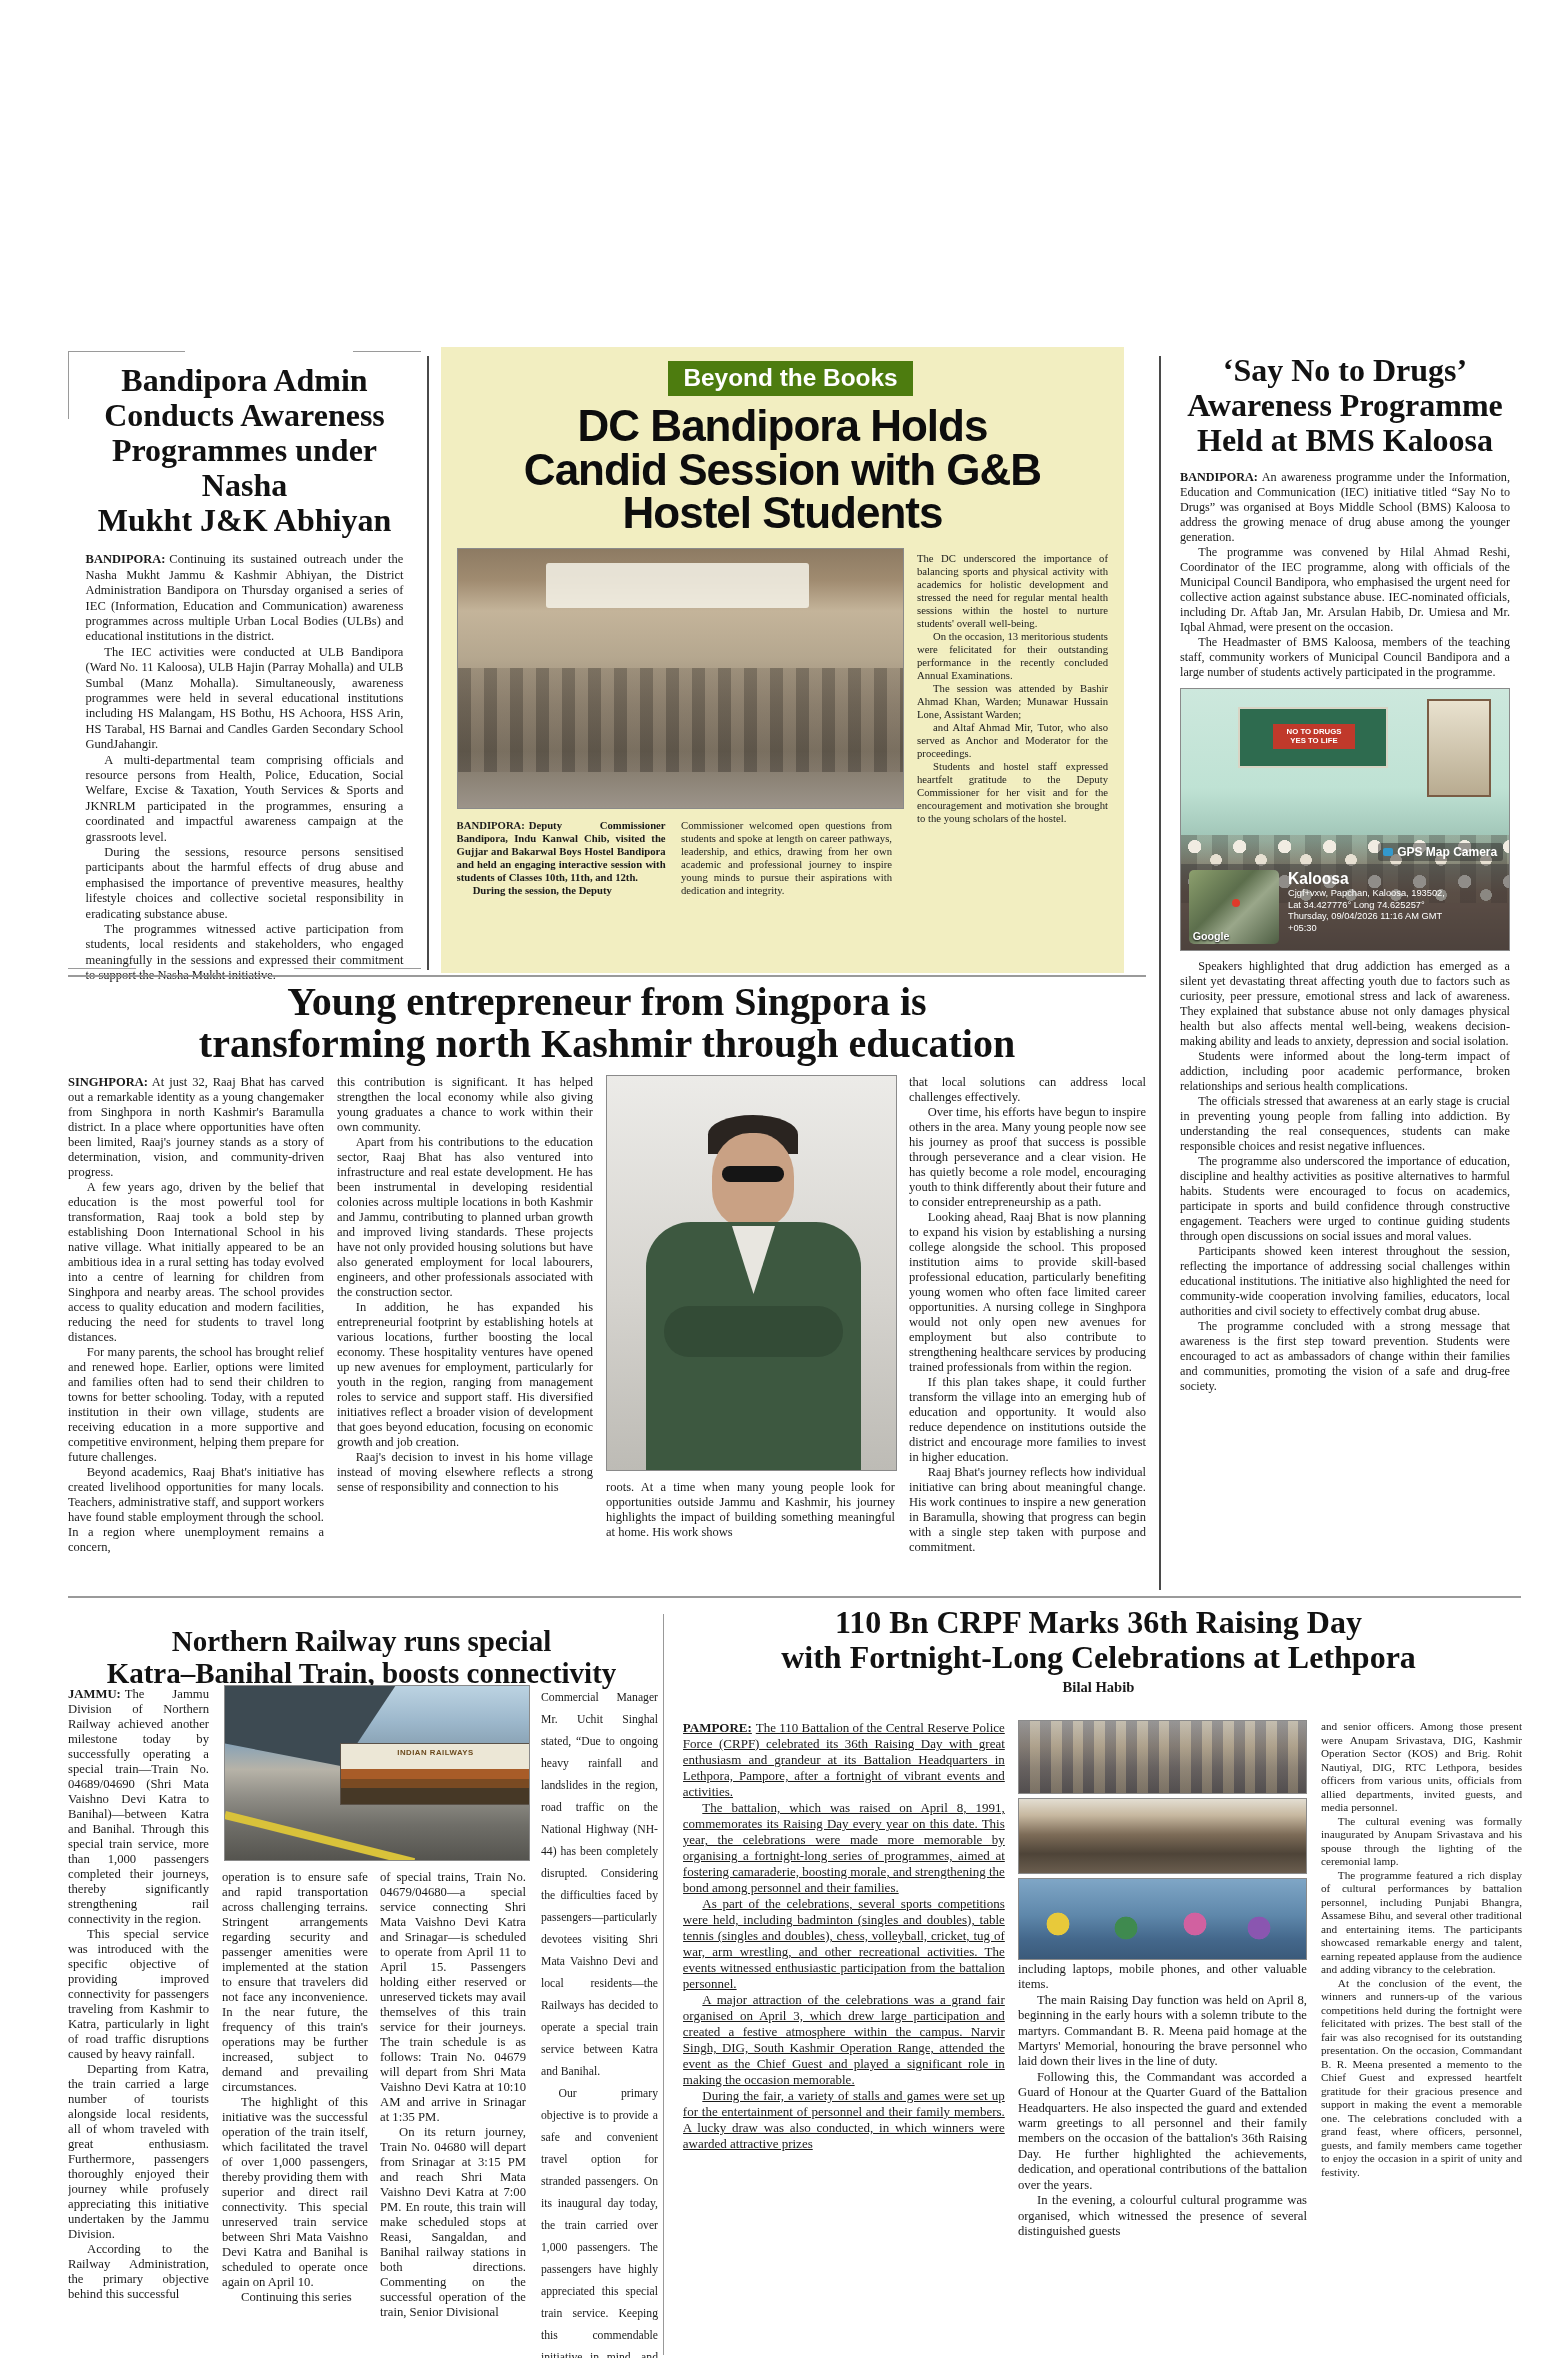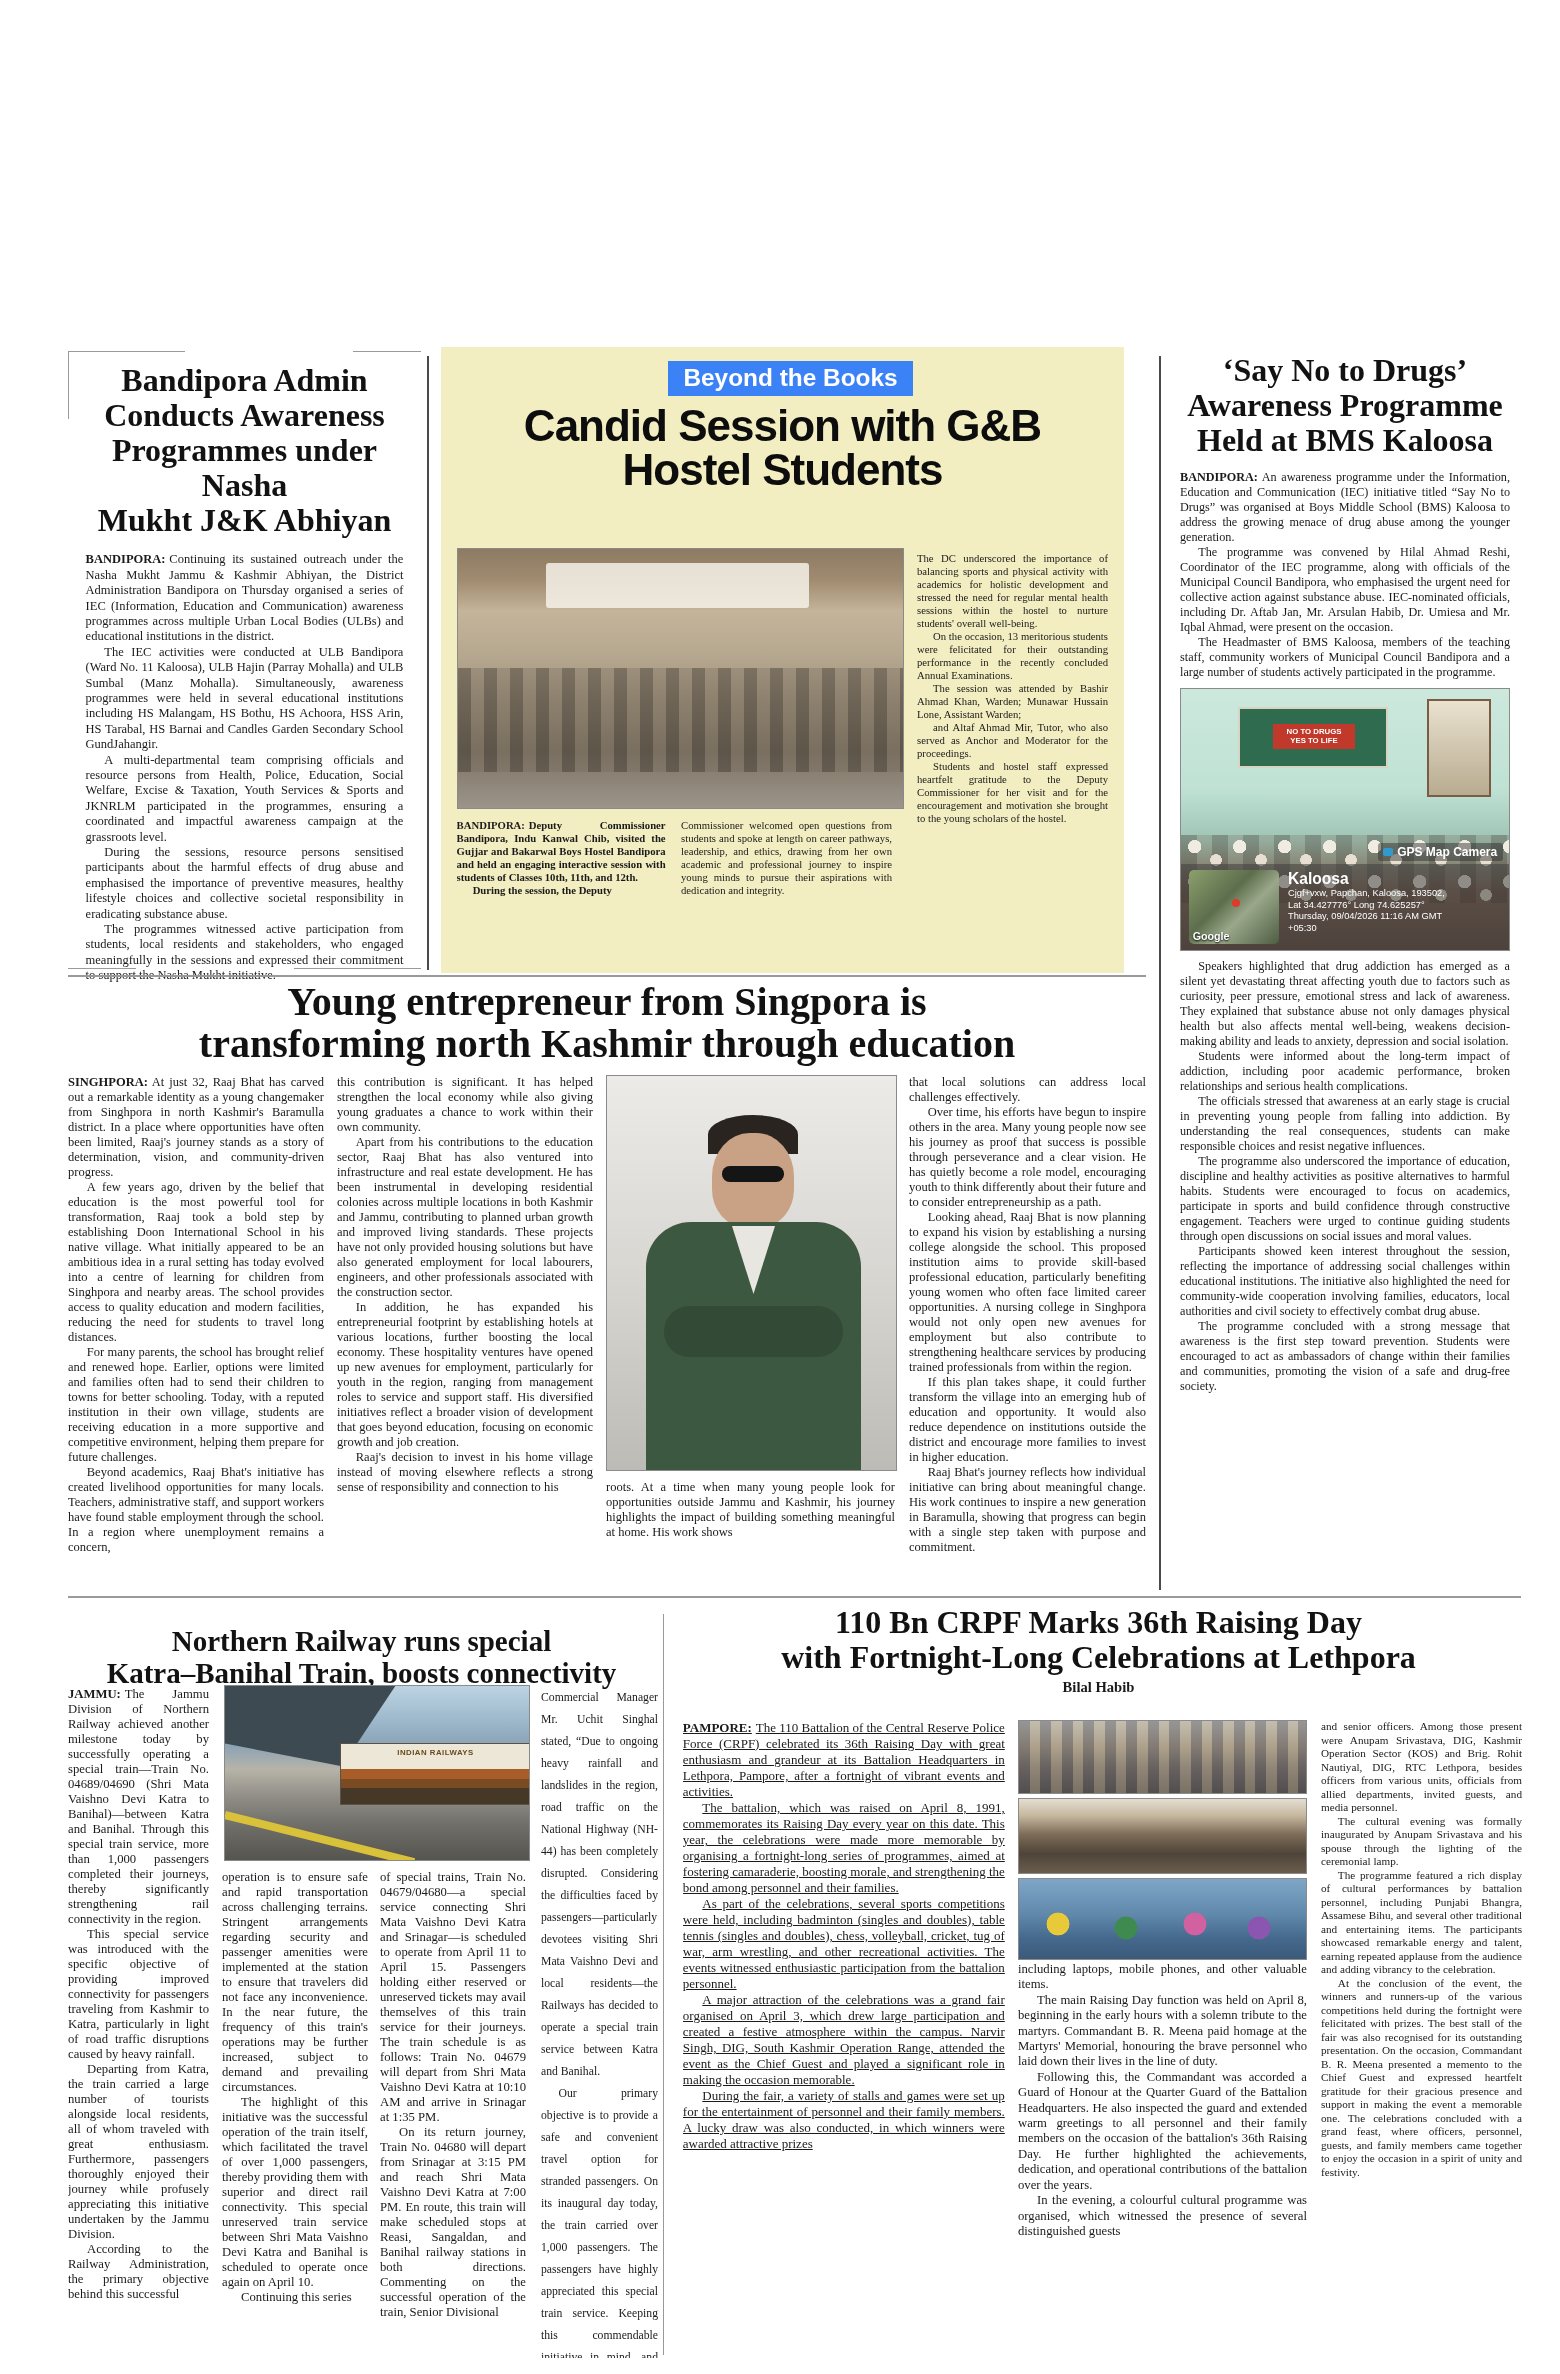--- a/index.html
+++ b/index.html
@@ -39,21 +39,21 @@
   .body p.ni{text-indent:0;}
   .dl{font-weight:bold;margin-right:3.9px;}
   .col{overflow:hidden;}
   
   .nasha{left:68px;top:349px;width:353px;height:624px;}
   .nasha .headline{font-size:32px;padding-top:13.7px;}
   .nasha .body{padding:13.7px 17.6px 0 17.6px;font-size:12.5px;line-height:15.4px;}
   
   .dcbox{left:441px;top:347px;width:683px;height:626px;background:#f2eec1;}
   .kicker{left:0;right:0;top:13.7px;text-align:center;}
-  .kicker span{display:inline-block;background:#3b82f6;color:#fff;font-family:"Liberation Sans",sans-serif;
+  .kicker span{display:inline-block;background:#4d7c0f;color:#fff;font-family:"Liberation Sans",sans-serif;
      font-weight:bold;font-size:24.4px;padding:2.9px 15.6px 4.9px;margin-left:16px;}
   .dc-head{left:0;right:0;top:57px;text-align:center;font-family:"Liberation Sans",sans-serif;
      font-weight:bold;font-size:44px;line-height:.99;letter-spacing:-1px;color:#0d0d0d;}
   .dc-photo{left:15.6px;top:201px;width:445px;height:259px;border:1px solid #8a8a8a;
      background:linear-gradient(180deg,#8d7b63 0%,#a08b70 12%,#c4b49a 24%,#b5a78f 42%,#978a77 60%,#7e7464 78%,#9c948a 100%);}
   .dc-strip{left:88px;top:13.7px;width:263px;height:45px;background:rgba(245,242,232,.85);border-radius:2.9px;}
   .dc-crowd{left:0;right:0;top:46%;height:40%;
      background:repeating-linear-gradient(90deg,rgba(40,35,30,.38) 0 12.7px,rgba(110,98,84,.28) 12.7px 26px);}
   .dc-side{left:476px;top:205px;width:191px;height:406px;font-size:10.7px;line-height:13px;}
   .dc-caption{left:15.6px;top:472px;width:209px;height:144px;font-size:10.7px;line-height:13px;font-weight:bold;}
@@ -166,20 +166,21 @@
     </div>
   </section>
 
   <div class="abs vrule" style="left:427px;top:356px;height:614px"></div>
 
   <section class="abs dcbox">
     <div class="abs kicker">
       <span>Beyond the Books</span>
     </div>
     <h1 class="abs dc-head" style="margin:0">
+      <div>DC Bandipora Holds</div>
       <div>Candid Session with G&amp;B</div>
       <div>Hostel Students</div>
     </h1>
     <div class="abs dc-photo">
       <div class="abs dc-strip"></div>
       <div class="abs dc-crowd"></div>
     </div>
     <div class="abs dc-side body col">
       <p class="ni">The DC underscored the importance of balancing sports and physical activity with academics for holistic development and stressed the need for regular mental health sessions within the hostel to nurture students' overall well-being.</p>
       <p>On the occasion, 13 meritorious students were felicitated for their outstanding performance in the recently concluded Annual Examinations.</p>

